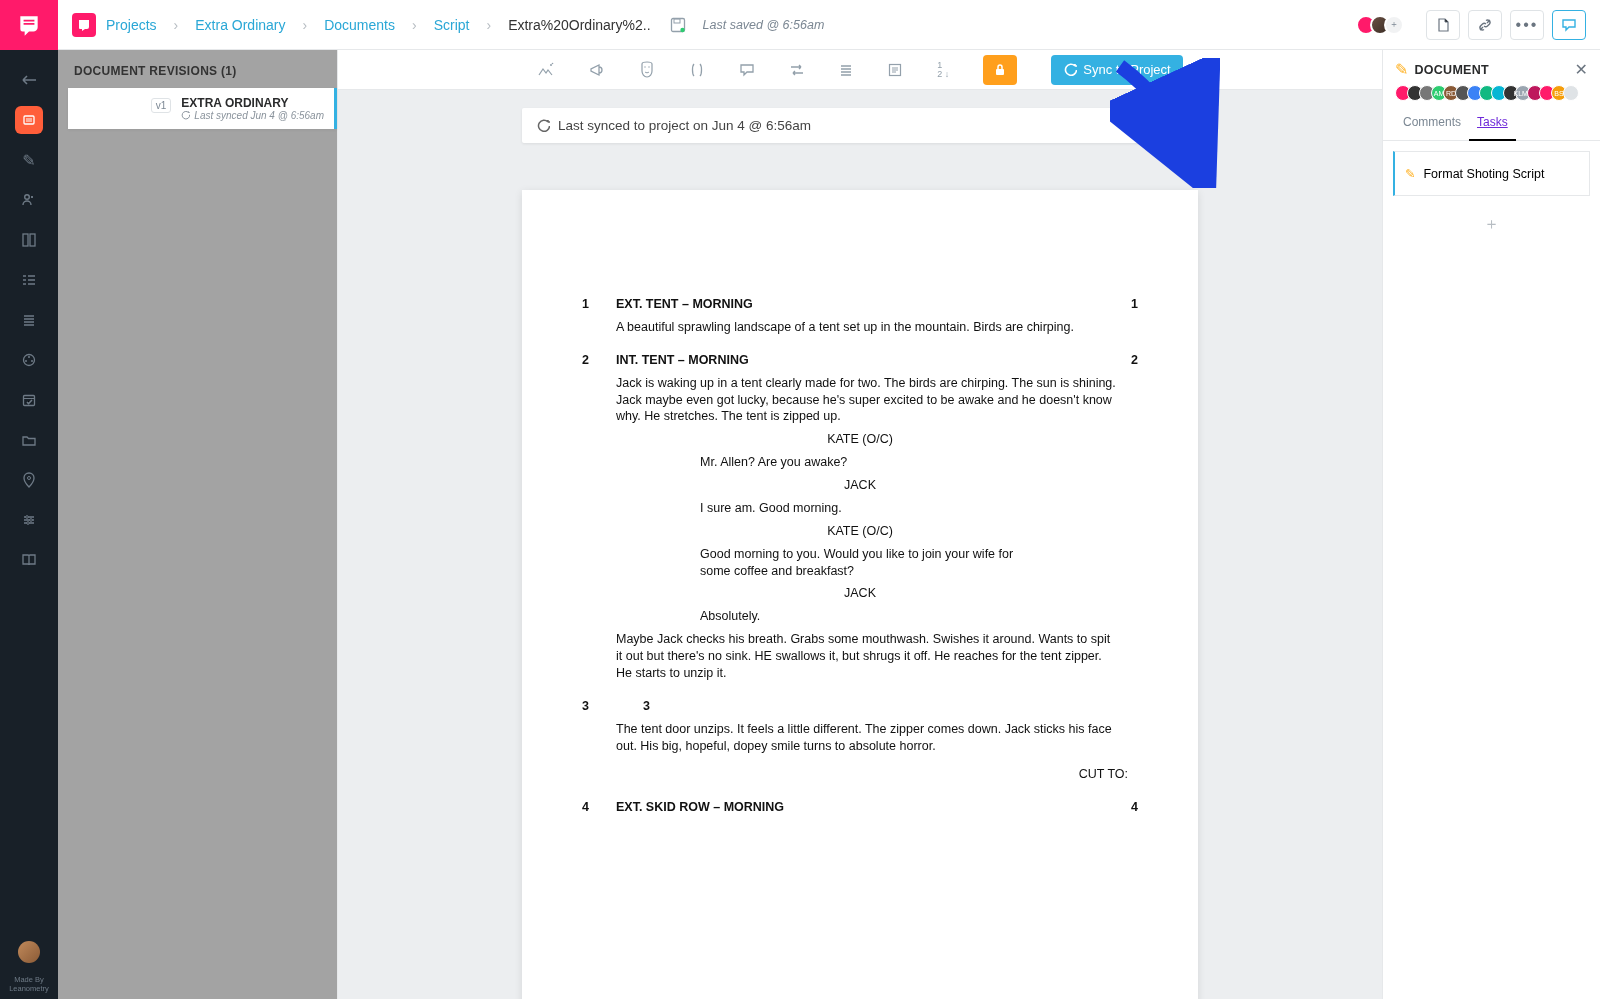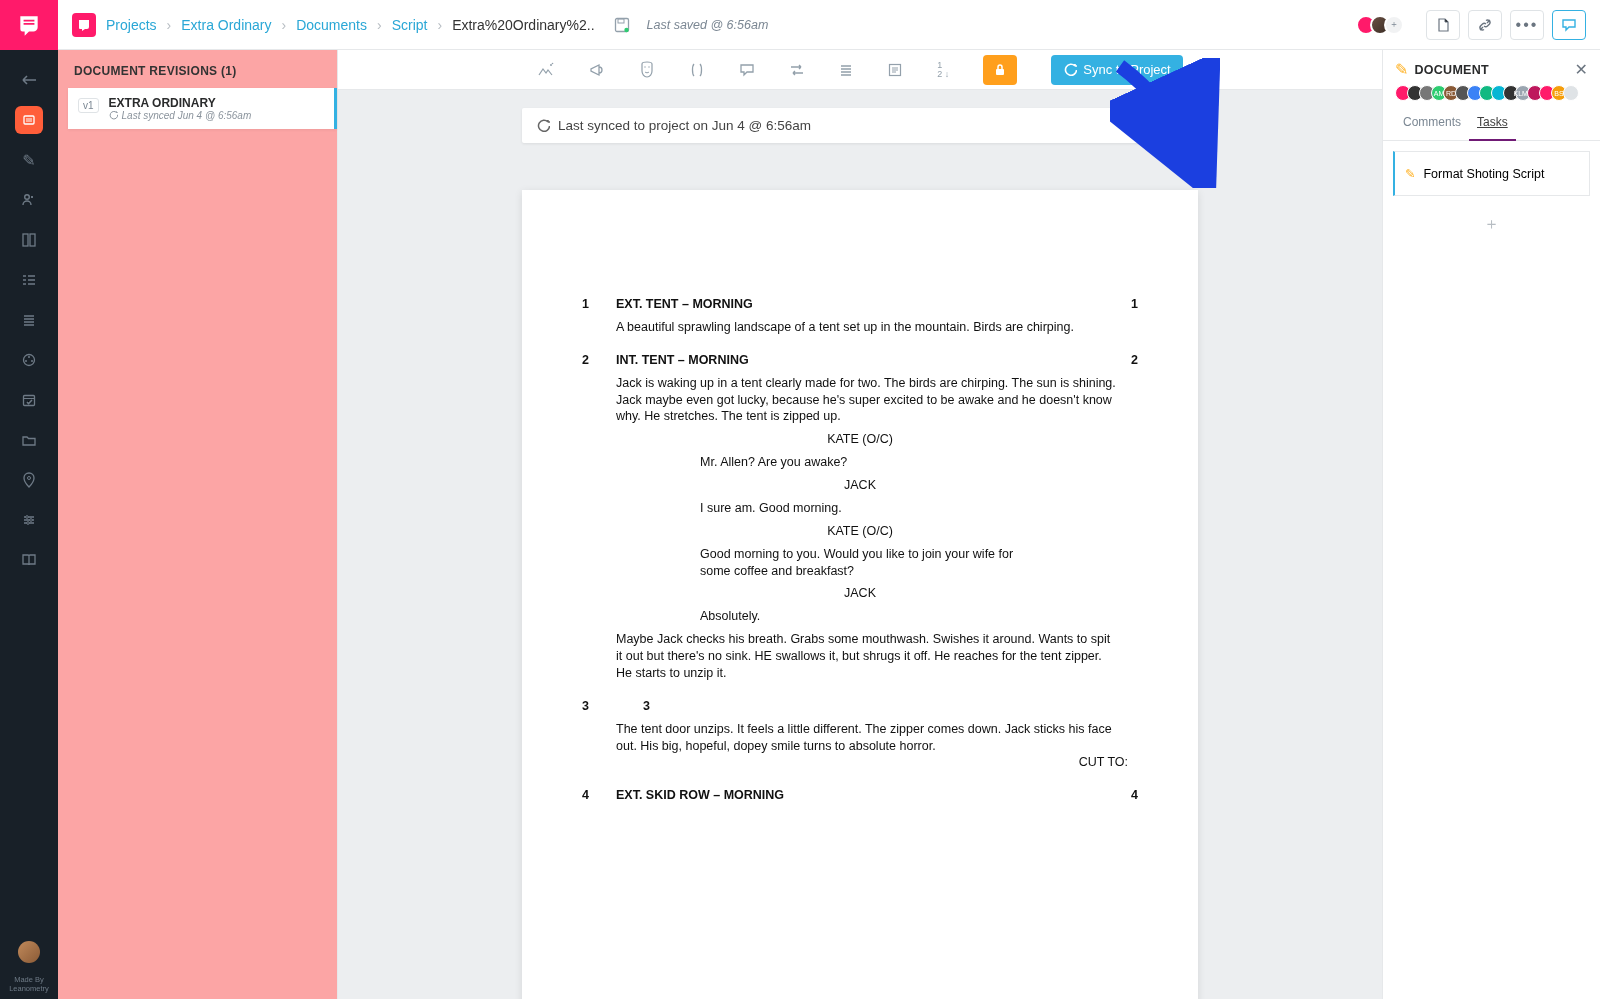--- a/index.html
+++ b/index.html
@@ -16,41 +16,41 @@
 .rail .item.active .box { background:#ff5e3a; border-radius:6px; width:28px; height:28px; display:flex; align-items:center; justify-content:center; color:#fff;}
 .rail .madeby { position:absolute; bottom:6px; width:100%; text-align:center; color:#6e7a86; font-size:7.5px; line-height:1.2;}
 .rail .avatar { position:absolute; bottom:36px; width:22px; height:22px; border-radius:50%; background:linear-gradient(135deg,#c18a5b,#8a5a36); }
 
 
 .main { flex:1; display:flex; flex-direction:column; }
 
 
 .topbar { height:50px; background:#fff; border-bottom:1px solid #e6e8ea; display:flex; align-items:center; padding:0 14px; gap:10px; }
 .topbar .proj-icon { width:24px;height:24px;background:#ff1a6a;border-radius:4px;display:flex;align-items:center;justify-content:center; }
-.topbar .crumbs { display:flex; align-items:center; gap:10px; font-size:14px; }
+.topbar .crumbs { display:flex; align-items:center; gap:17px; font-size:14px; }
 .topbar .crumbs a { color:#2aa7d6; text-decoration:none; }
 .topbar .crumbs .sep { color:#b7bdc3; }
 .topbar .crumbs .current { color:#333; }
 .topbar .saveicon { margin-left:8px; color:#7b8793;}
 .topbar .saved { color:#7b8793; font-style:italic; font-size:12.5px; margin-left:6px;}
 .topbar .spacer { flex:1; }
 .presence { display:flex; }
 .presence span { width:20px;height:20px;border-radius:50%;margin-left:-6px;border:2px solid #fff; display:flex;align-items:center;justify-content:center;font-size:9px;color:#fff;}
 .presence span:first-child{margin-left:0;}
 .tb-actions { display:flex; gap:8px; margin-left:12px;}
 .tb-btn { width:34px;height:30px;border:1px solid #dfe3e6;border-radius:4px;background:#fff;display:flex;align-items:center;justify-content:center;color:#6b7580;}
 .tb-btn.on { border-color:#34b1e2; color:#34b1e2;}
 
 
 .body { flex:1; display:flex; min-height:0; }
 
 
-.revs { width:280px; border-right:1px solid #e6e8ea; background:#fca5a5; }
+.revs { width:280px; border-right:1px solid #e6e8ea; background:#a3a3a3; }
 .revs h4 { font-size:12px; font-weight:600; color:#333; padding:14px 16px 10px; letter-spacing:.3px;}
-.rev-card { margin:0 0 15px 10px; padding:8px 10px; background:#fff; border-right:3px solid #34b1e2; box-shadow:0 1px 3px rgba(0,0,0,.06); display:flex; gap:10px; align-items:flex-start;}
+.rev-card { margin:0 0 15px 10px; padding:8px 10px; background:#fff; border-right:3px solid #34b1e2; box-shadow:0 1px 3px rgba(0,0,0,.06); display:flex; gap:10px; align-items:flex-start;justify-content:flex-end;}
 .rev-card .chip { font-size:10px; color:#7b8793; border:1px solid #dfe3e6; border-radius:3px; padding:1px 4px; margin-top:2px;}
 .rev-card .title { font-size:12px; font-weight:700; }
 .rev-card .meta { font-size:10px; color:#8a939c; font-style:italic; display:flex; gap:4px; align-items:center;}
 
 
 .editor { flex:1; display:flex; flex-direction:column; background:#eceef0; min-width:0;}
 .toolbar { height:40px; background:#fff; border-bottom:1px solid #e6e8ea; display:flex; align-items:center; justify-content:center; gap:34px;}
 .toolbar .tool { color:#93a0ab; display:flex; align-items:center; justify-content:center;}
 .toolbar .lock { width:34px;height:30px;background:#ff9f1c;border-radius:4px;display:flex;align-items:center;justify-content:center;color:#fff;}
 .toolbar .sync { height:30px;padding:0 12px;background:#34b1e2;color:#fff;border-radius:4px;display:flex;align-items:center;gap:6px;font-size:13px;}
@@ -58,34 +58,34 @@
 .syncbar { width:676px;background:#fff;border-radius:2px;box-shadow:0 1px 3px rgba(0,0,0,.08); padding:10px 14px; font-size:13.5px; color:#444; display:flex; gap:8px; align-items:center;}
 .page { width:676px; min-height:820px; background:#fff; margin-top:14px; padding:90px 60px 40px; font-family:"Courier New", monospace; font-size:12.5px; line-height:1.35; color:#111; box-shadow:0 2px 8px rgba(0,0,0,.10); }
 .scene-row { display:flex; margin-top:16px;}
 .scene-row .num { width:34px; font-weight:bold;}
 .scene-row .head { flex:1; font-weight:bold;}
 .scene-row .rnum { width:34px; text-align:right; font-weight:bold;}
 .page .action { margin:6px 0 0 34px; max-width:500px;}
 .page .dial { margin:6px auto 0; width:320px; }
 .page .cue { text-align:center; }
 .page .line { }
-.page .trans { text-align:right; margin-top:0; padding-right:10px;}
+.page .trans { text-align:right; margin-top:12px; padding-right:10px;}
 
 
 .side { width:218px; background:#fff; border-left:1px solid #e6e8ea; display:flex; flex-direction:column; position:relative;}
 .side .hdr { padding:10px 12px 6px; display:flex; align-items:center; gap:6px; }
 .side .hdr .pencil { color:#ffb020;}
 .side .hdr .ttl { font-size:12.5px; font-weight:700; letter-spacing:.3px;}
 .side .hdr .close { margin-left:auto; color:#6b7580;}
 .side .avrow { padding:0 12px 6px; display:flex; flex-wrap:wrap; }
 .side .avrow span { width:16px;height:16px;border-radius:50%;margin-left:-4px;border:1.5px solid #fff; display:flex;align-items:center;justify-content:center;font-size:7px;color:#fff;}
 .side .avrow span:first-child{margin-left:0;}
 .side .tabs { display:flex; border-bottom:1px solid #e6e8ea; padding:0 12px;}
 .side .tab { font-size:12px; padding:8px 8px 10px; color:#7b8793; }
-.side .tab.active { color:#404040; border-bottom:2px solid #701a75; margin-bottom:-1px;text-decoration:underline;}
+.side .tab.active { color:#6d28d9; border-bottom:2px solid #000000; margin-bottom:-1px;text-decoration:underline;}
 .side .task { margin:10px; border:1px solid #e6e8ea; border-left:2px solid #34b1e2; padding:14px 10px; font-size:12.5px; display:flex; gap:8px; align-items:center;}
 .side .task .pencil { color:#ffb020;}
 .side .task input { border:none; outline:none; font-size:12.5px; width:100%; }
 .side .add { text-align:center; color:#b7bdc3; padding:8px;}
 
 
 .arrow { position:absolute; left:1110px; top:58px; pointer-events:none; }
 
 svg { display:block; }
 </style>

